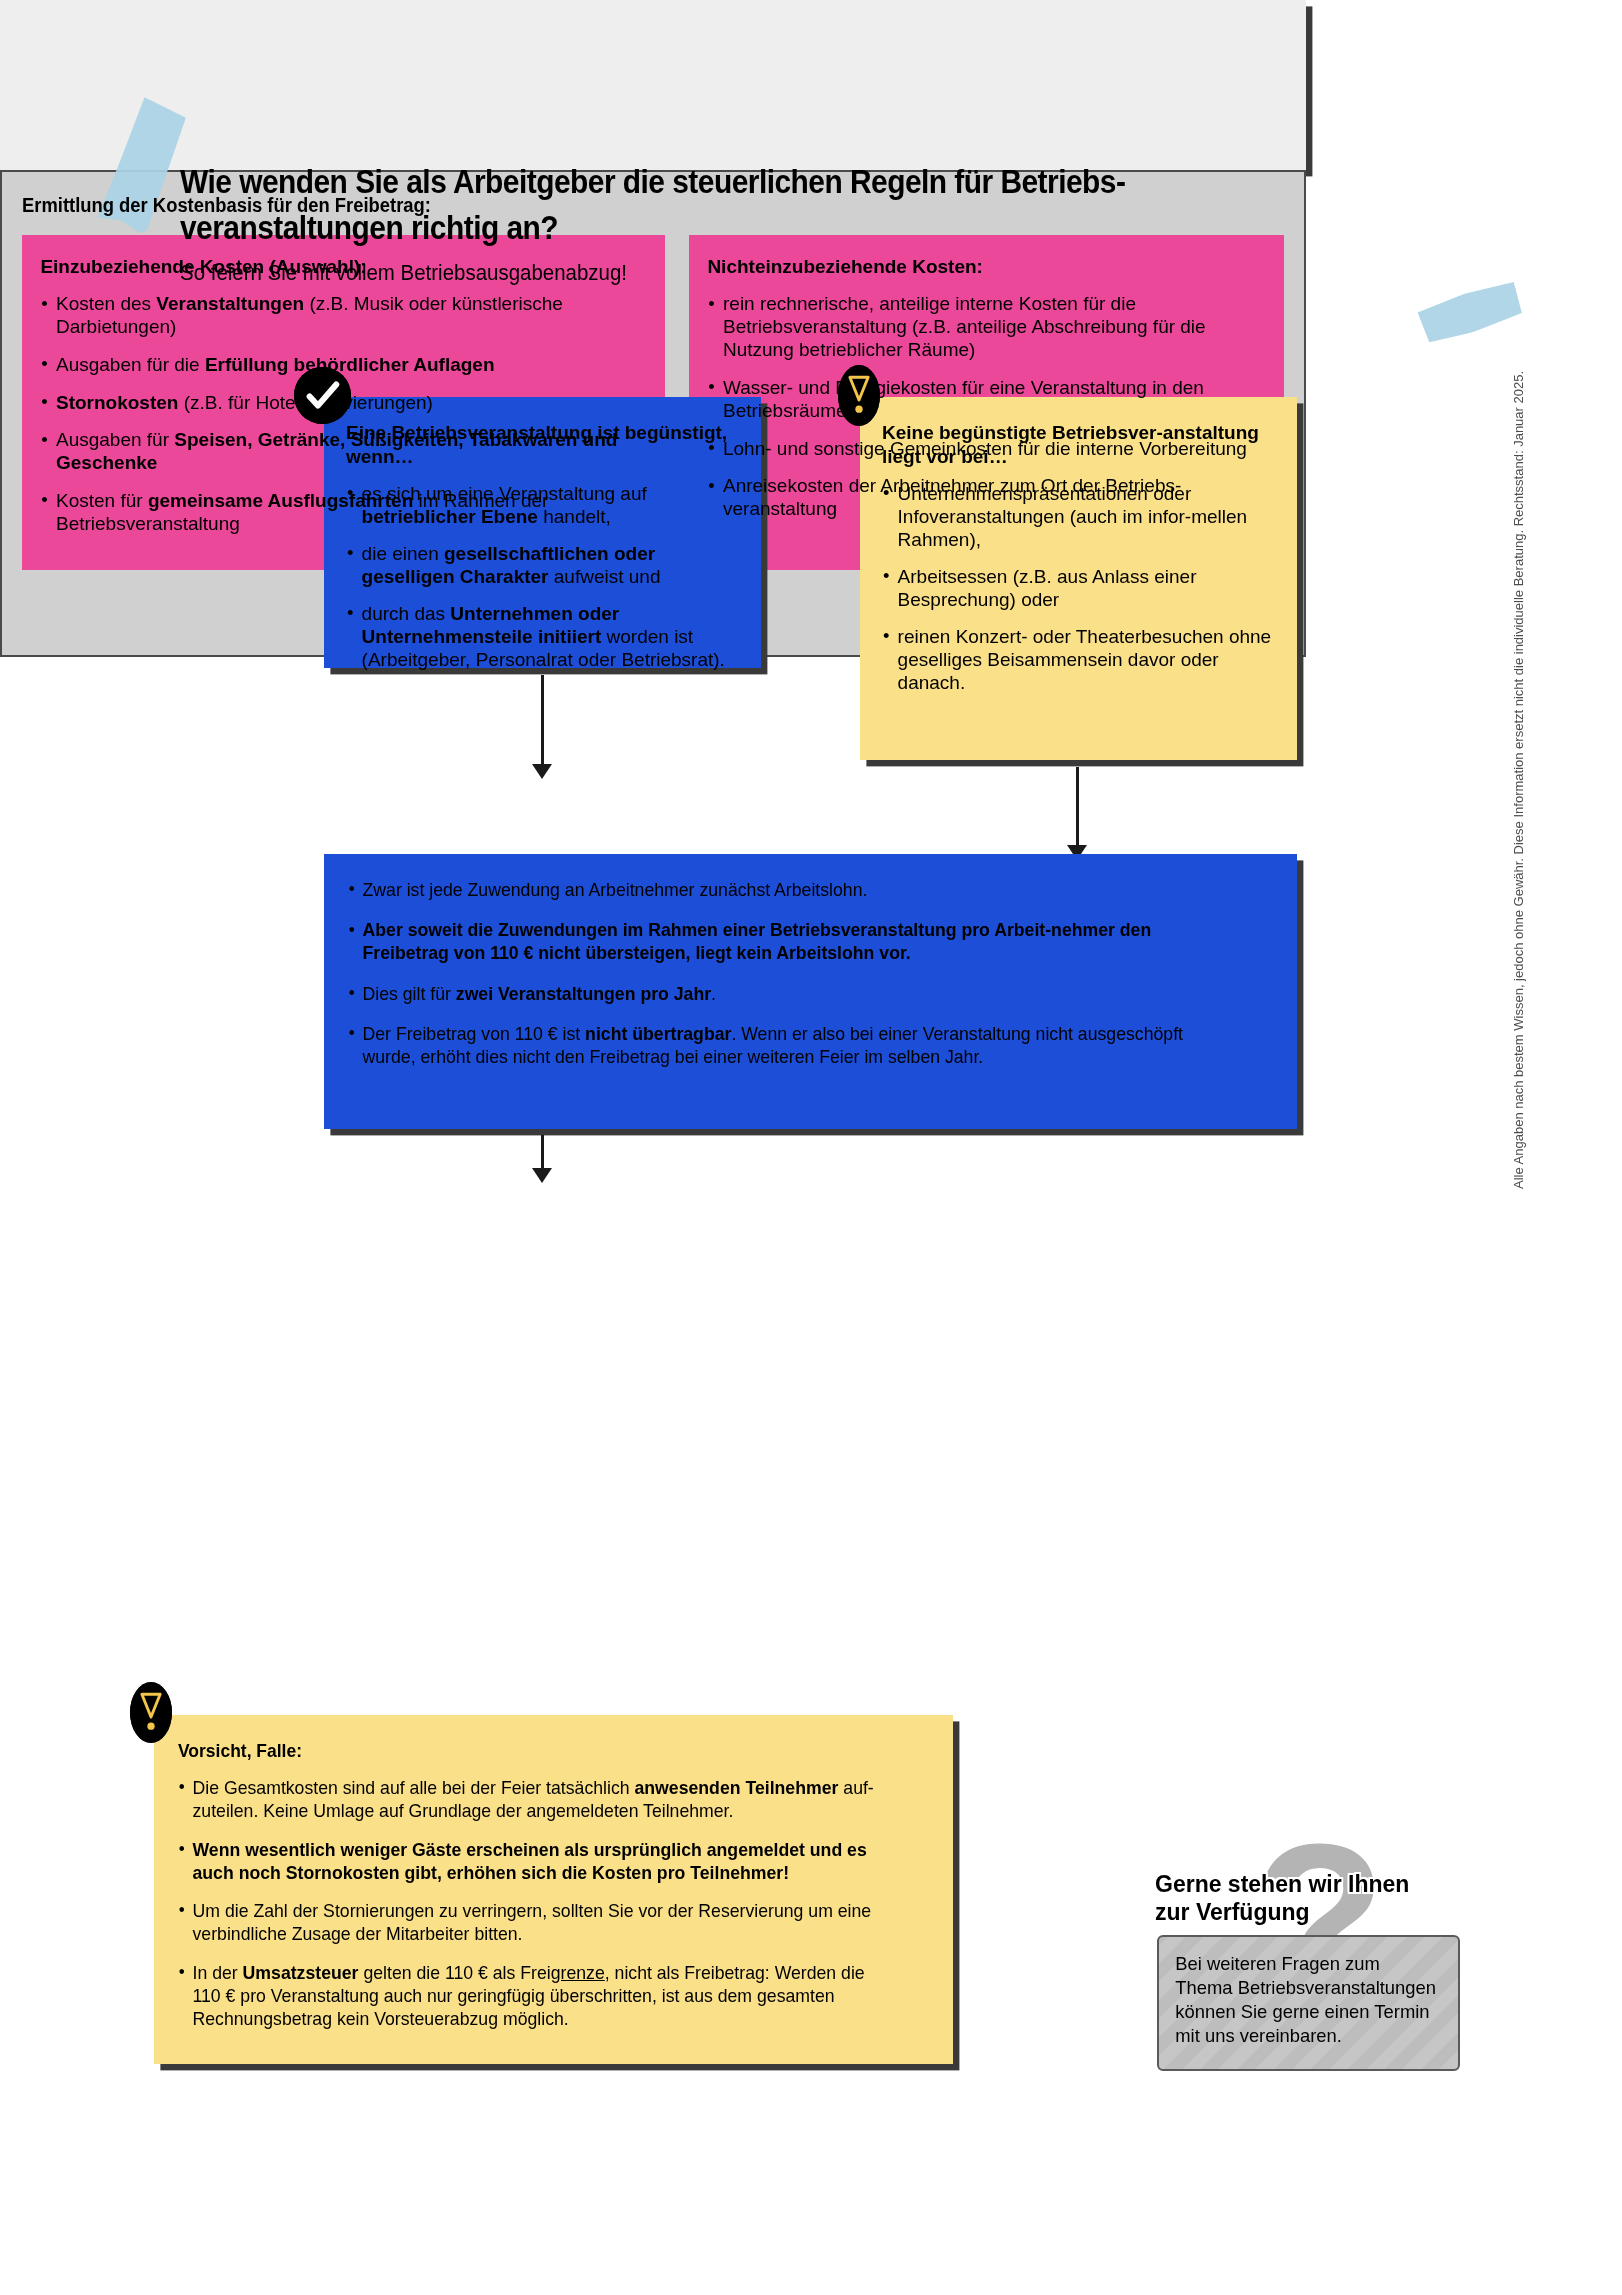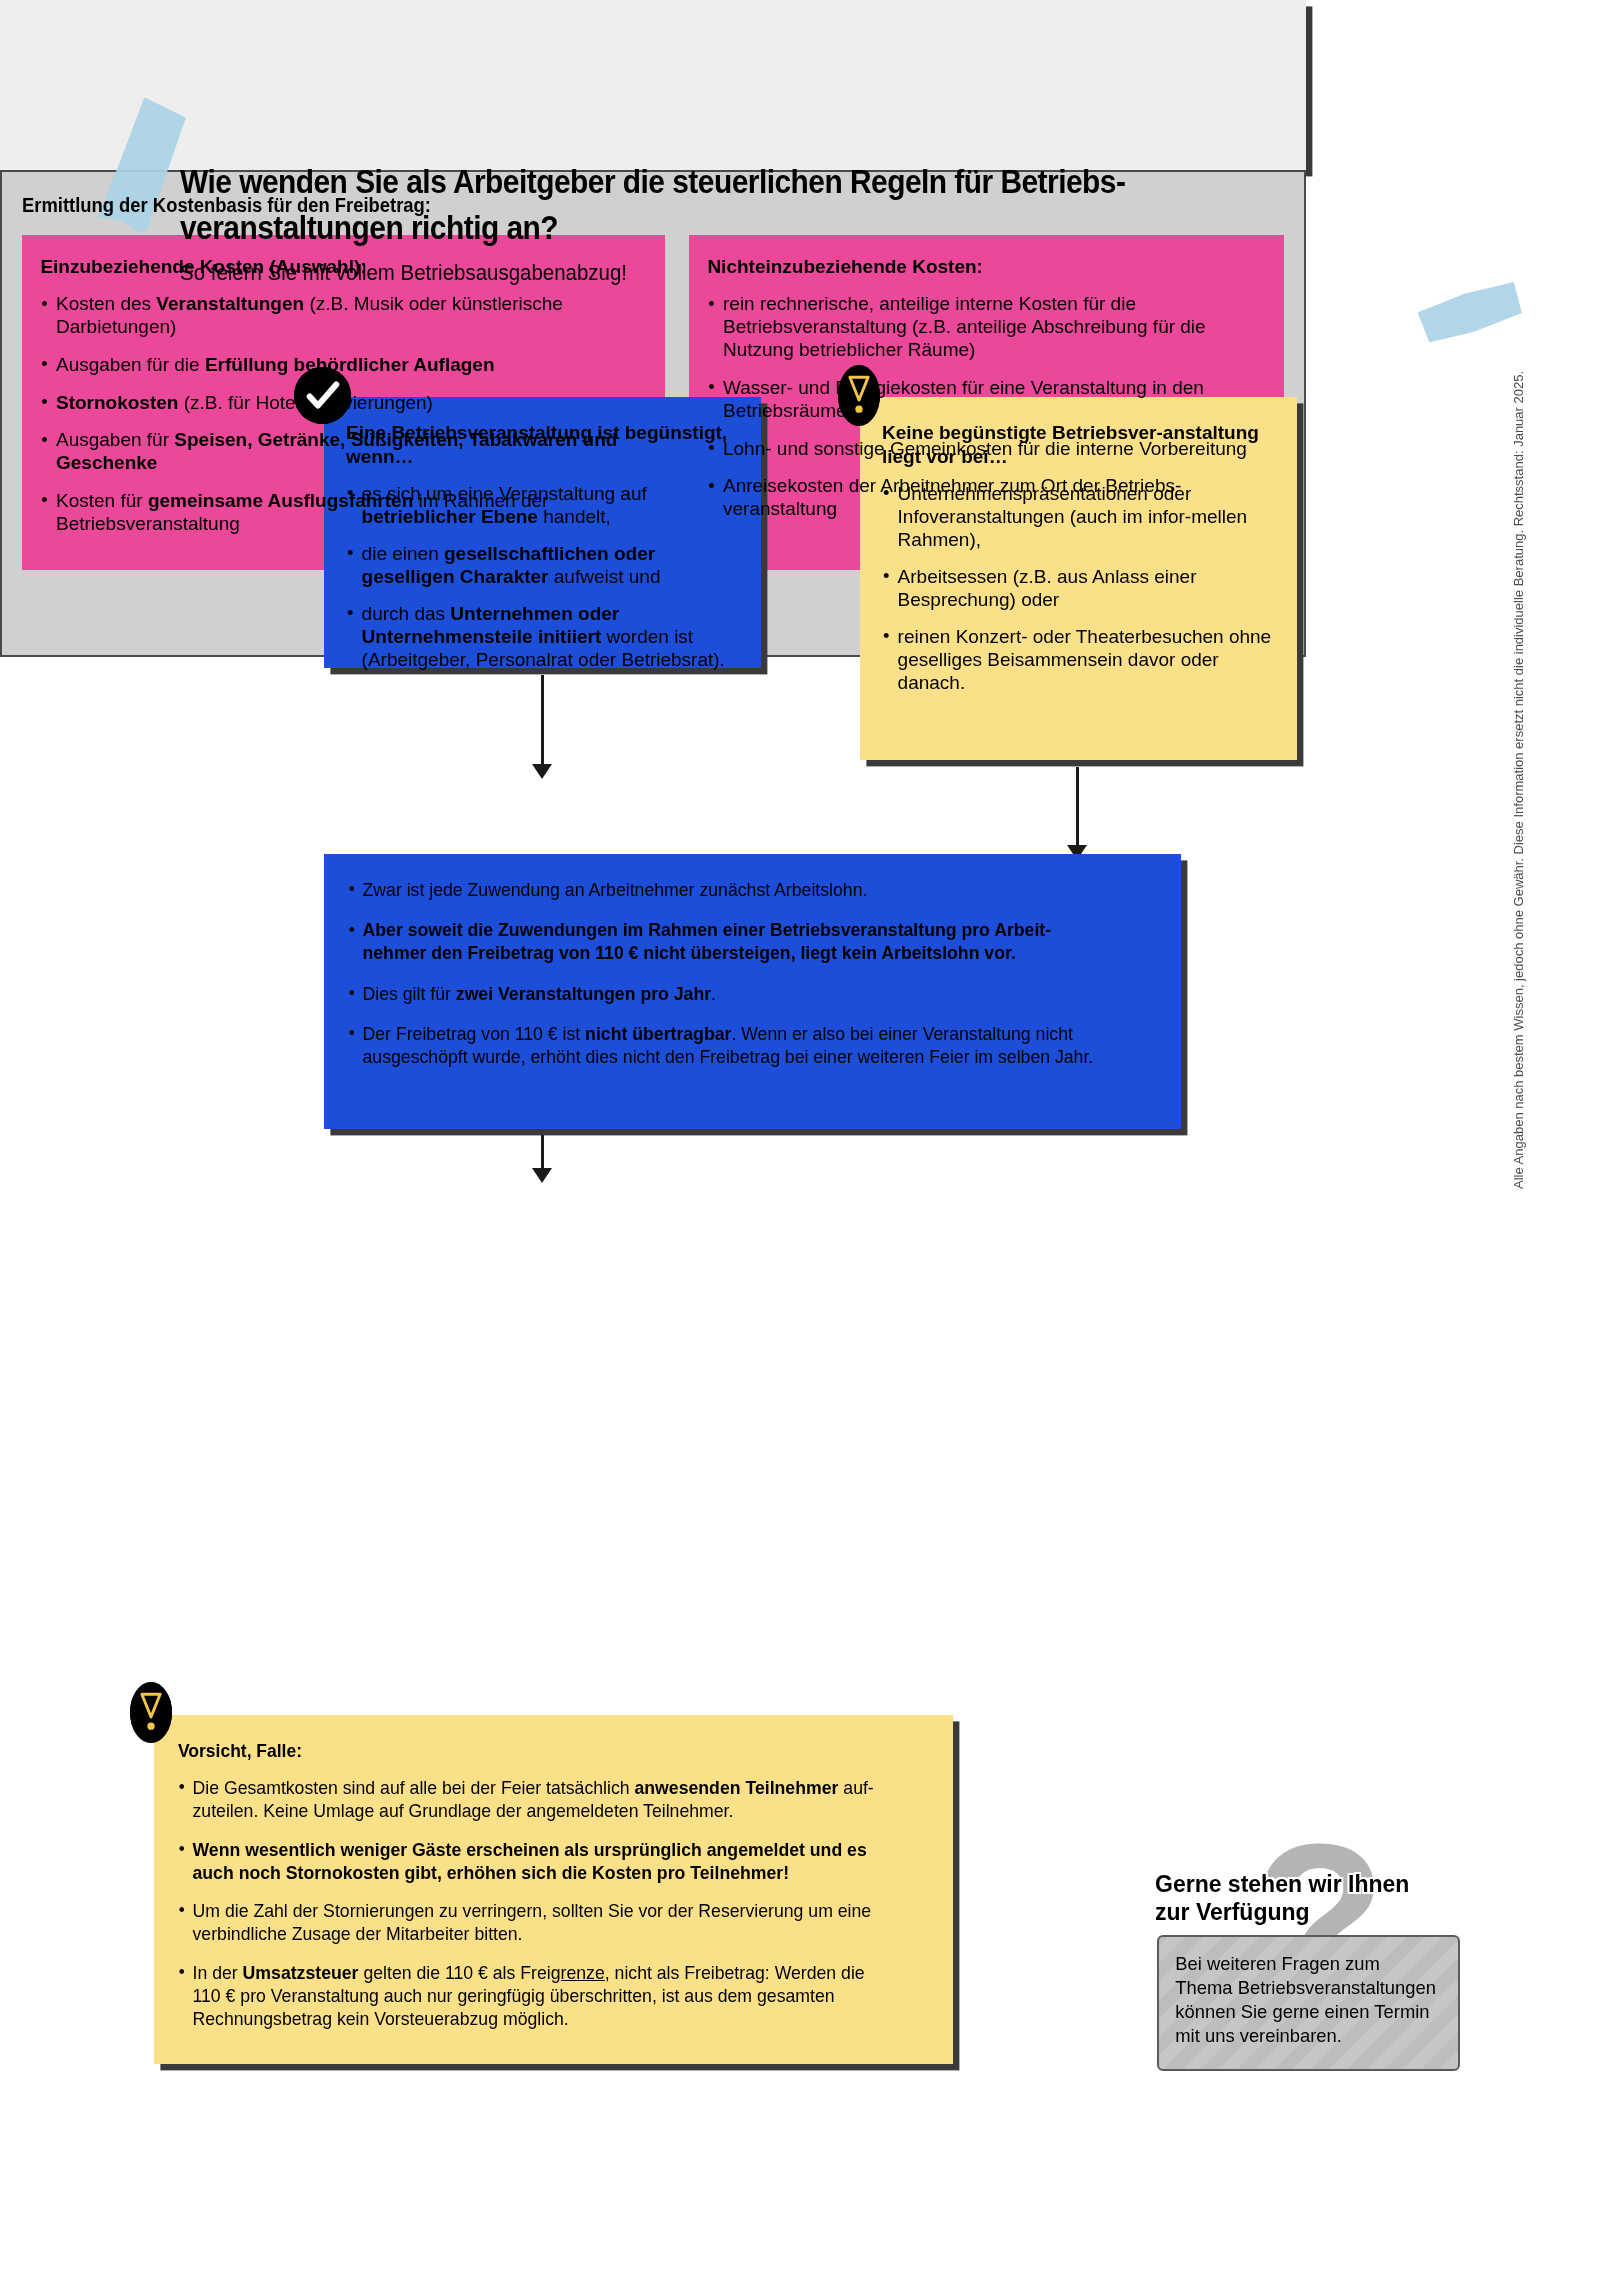--- a/index.html
+++ b/index.html
@@ -142,21 +142,21 @@
   
   #box-keine {
     left: 860px; top: 397px;
     width: 437px; height: 363px;
     padding: 24px 22px 0 22px;
     box-sizing: border-box;
   }
   
   #box-freibetrag {
     left: 324px; top: 854px;
-    width: 857px; height: 275px;
+    width: 973px; height: 275px;
     padding: 24px 24px 0 24px;
     box-sizing: border-box;
   }
   #box-freibetrag li { margin-bottom: 17.4px; }
 
   
   #box-kostenbasis {
     left: 154px; top: 1183px;
     width: 1306px; height: 487px;
     border: 2.8px solid #4a4a4a;

